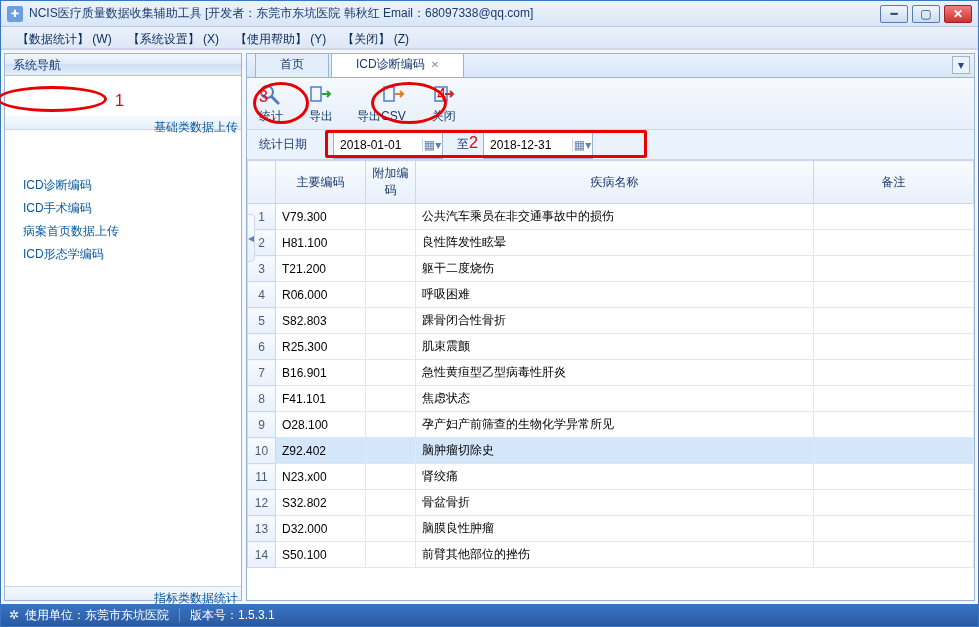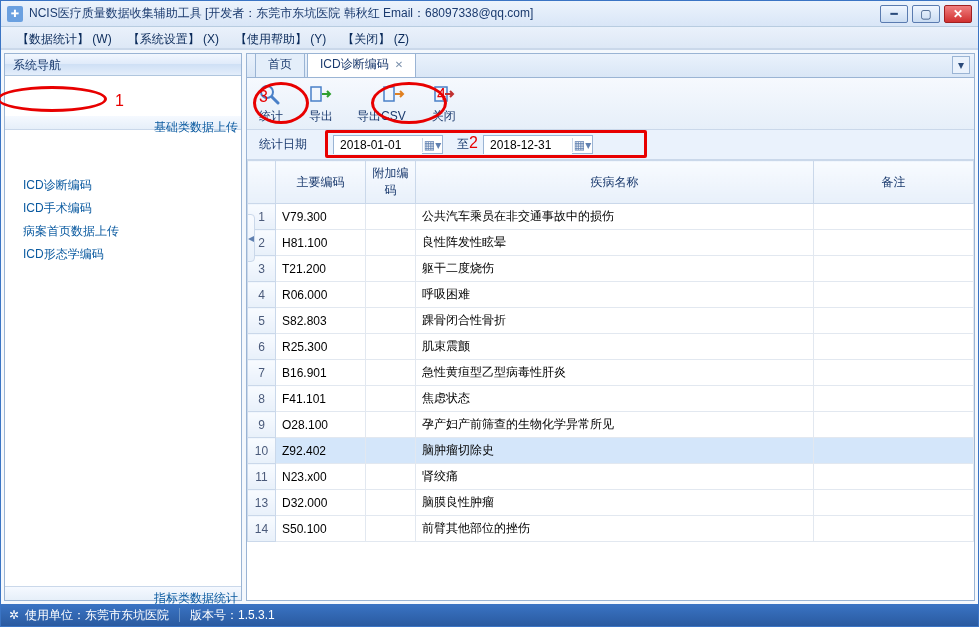--- a/index.html
+++ b/index.html
@@ -15,29 +15,29 @@
 .menubar span { cursor:default; }
 .main { flex: 1; display: flex; background:#f4f8fd; border-top:1px solid #cad8ea;}
 .sidebar { width: 238px; display:flex; flex-direction:column; border:1px solid #9ab4d4; margin:3px 2px 3px 3px; background:#fff;}
 .sidehdr { height: 22px; background: linear-gradient(#f2f7fe,#dfeafa 49%,#cfe0f5 50%,#e4eefb); border-bottom:1px solid #b0c6de; padding:3px 8px; color:#1a3a6e; font-weight:normal;}
 .sidegroup { height: 14px; background: linear-gradient(#f5f9ff,#e6eff9); border-bottom:1px solid #cad8ea; text-align:right; padding:3px; color:#0a5aa0;}
 .sidegroup.bottom { border-top:1px solid #cad8ea; border-bottom:none;}
 .navitems { flex:1; padding: 4px 4px 4px 16px; }
 .navitems div { padding:3px 2px; color:#0a5aa0; cursor:pointer;}
 .content { flex:1; display:flex; flex-direction:column; border:1px solid #9ab4d4; margin:3px 3px 3px 2px; background:#fff; position:relative; overflow:hidden;}
 .tabs { height: 24px; background: linear-gradient(#eaf2fc,#d9e6f6); display:flex; align-items:flex-end; padding-left:8px; border-bottom:1px solid #9ab4d4;}
-.tab { padding:4px 12px; border:1px solid #9ab4d4; border-bottom:none; margin-right:2px; background:#e4eefa; border-radius:3px 3px 0 0; color:#1a3a6e; position:relative;}
+.tab { padding:4px 24px; border:1px solid #9ab4d4; border-bottom:none; margin-right:2px; background:#e4eefa; border-radius:3px 3px 0 0; color:#1a3a6e; position:relative;}
 .tab.active { background:#fff; }
 .tab .x { margin-left:6px; color:#7a90ac; font-size:10px;}
 .tabs .dropdown { margin-left:auto; width:18px; height:18px; border:1px solid #9ab4d4; background:#eaf2fc; margin-right:4px; margin-bottom:3px; display:flex; align-items:center; justify-content:center; color:#2a4a7a;}
 .toolbar { height: 52px; background: linear-gradient(#f6f9fe,#e6eff9); border-bottom:1px solid #cad8ea; display:flex; align-items:center; padding:0 10px; gap:24px;}
 .toolbtn { display:flex; flex-direction:column; align-items:flex-end; gap:2px; color:#1a3a6e;}
 .toolbtn .ticon { width:26px; height:24px; display:flex; align-items:center; justify-content:center;}
 .filterbar { height: 30px; background:#eaf2fc; border-bottom:1px solid #cad8ea; display:flex; align-items:center; padding:0 12px; gap:8px; color:#1a3a6e;}
-.dateinput { display:inline-flex; align-items:center; border:1px solid #9ab4d4; background:#fff; height:19px;}
+.dateinput { display:inline-flex; align-items:center; border:1px solid #9ab4d4; background:#fff; height:28px;}
 .dateinput input { border:none; outline:none; width:88px; padding:2px 6px; }
 .dateinput .cal { width:20px; text-align:center; border-left:1px solid #cad8ea; color:#6080b0;}
 .gridwrap { flex:1; overflow:auto; }
 table { border-collapse:collapse; width:100%;padding-left:32px; }
 th { background: linear-gradient(#f8fbff,#e8f0fa); border:1px solid #cad8ea; padding:4px 6px; color:#1a3a6e; font-weight:normal;}
 td { border:1px solid #e2e8f0; padding:4px 6px; height:26px;}
 td.rnum { background: linear-gradient(#f8fbff,#e8f0fa); text-align:center; width:28px; border-color:#cad8ea; color:#4a5a7a;}
 tr.sel td { background:#d4e6fa; }
 tr.sel td.rnum { background: linear-gradient(#f8fbff,#e8f0fa);}
 .statusbar { height:22px; background: linear-gradient(#3a74c4,#2a5aa0); display:flex; align-items:center; padding:0 8px; color:#fff;}
@@ -234,20 +234,27 @@
                 <td></td>
               </tr>
               <tr>
                 <td class="rnum">11</td>
                 <td>N23.x00</td>
                 <td></td>
                 <td>肾绞痛</td>
                 <td></td>
               </tr>
               <tr>
+                <td class="rnum">12</td>
+                <td>S32.802</td>
+                <td></td>
+                <td>骨盆骨折</td>
+                <td></td>
+              </tr>
+              <tr>
                 <td class="rnum">13</td>
                 <td>D32.000</td>
                 <td></td>
                 <td>脑膜良性肿瘤</td>
                 <td></td>
               </tr>
               <tr>
                 <td class="rnum">14</td>
                 <td>S50.100</td>
                 <td></td>

